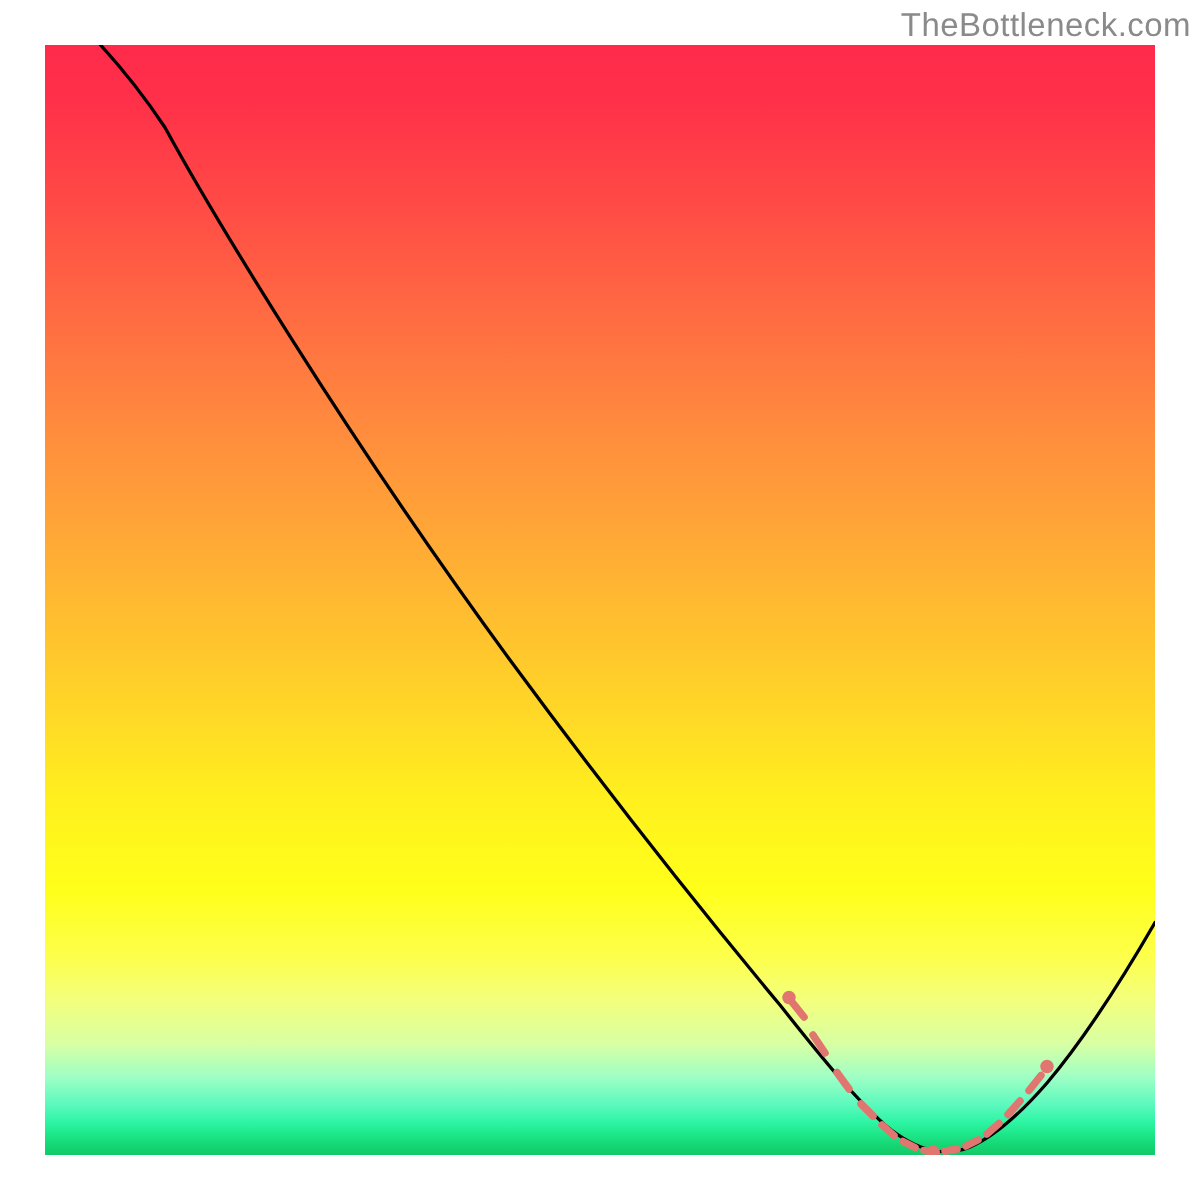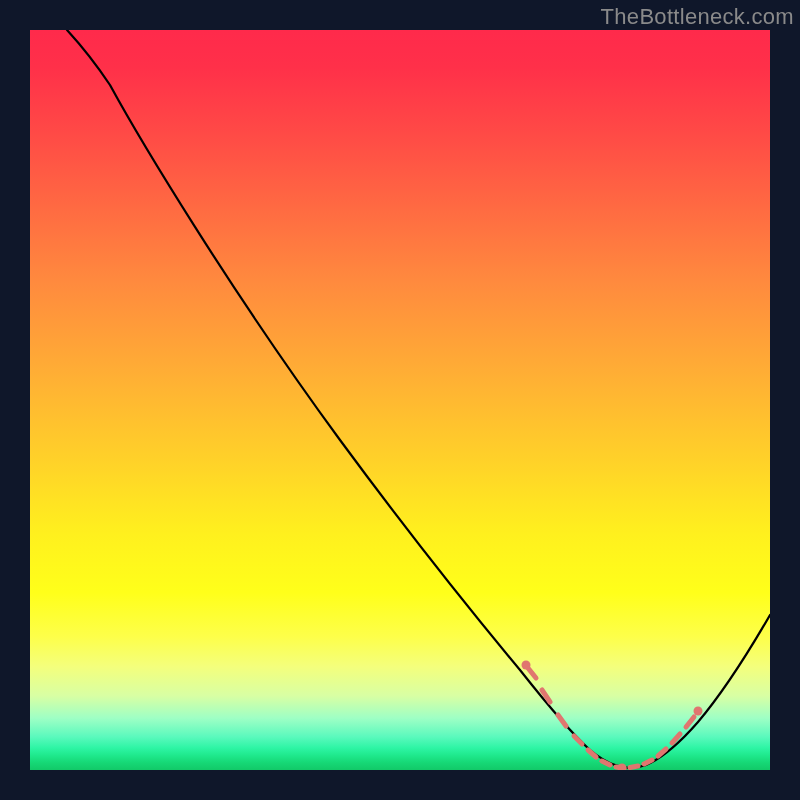--- a/index.html
+++ b/index.html
@@ -8,21 +8,21 @@
     width: 800px;
     height: 800px;
     background: #000;
     overflow: hidden;
     font-family: Arial, Helvetica, sans-serif;
   }
   .frame {
     position: relative;
     width: 800px;
     height: 800px;
-    background: #0f172a;
+    background: #ffffff;
   }
   .watermark {
     position: absolute;
     top: 4px;
     right: 6px;
     color: #8a8a8a;
     font-size: 22px;
     font-weight: 500;
     letter-spacing: 0.3px;
     z-index: 10;

